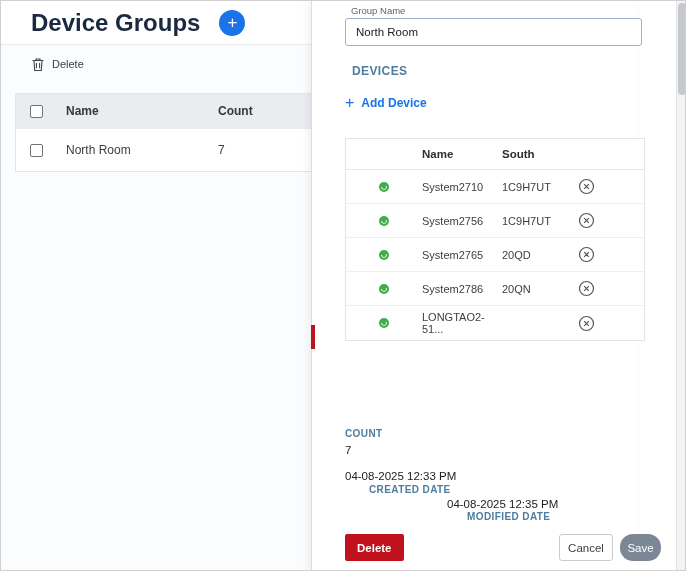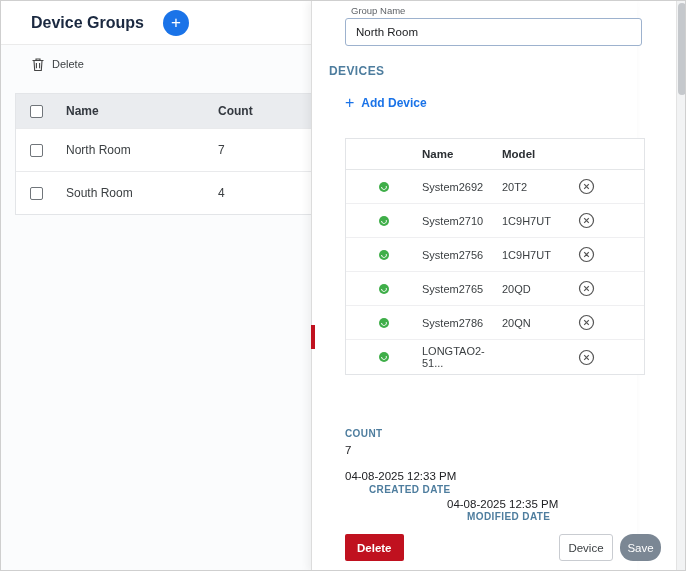--- a/index.html
+++ b/index.html
@@ -2,38 +2,38 @@
 <html><head>
 <meta charset="utf-8">
 <style>
   * { margin:0; padding:0; box-sizing:border-box; }
   body { background:#fff; font-family:"Liberation Sans", sans-serif; }
   .screen { position:relative; width:686px; height:571px; border:1px solid #cfcfcf; background:#fff; overflow:hidden; }
 
   
   .left-bg { position:absolute; left:0; top:44px; width:310px; height:527px; background:#fbfcfd; }
   .page-header { position:absolute; left:0; top:0; width:310px; height:44px; background:#fff; border-bottom:1px solid #ebebeb; display:flex; align-items:center; padding-left:30px; z-index:1; }
-  .page-title { font-size:16px; font-weight:700; color:#1b2940; }
+  .page-title { font-size:24px; font-weight:700; color:#1b2940; }
   .add-btn { margin-left:19px; width:26px; height:26px; border-radius:50%; background:#1a73e8; color:#fff; border:none; font-size:17px; line-height:24px; text-align:center; cursor:pointer; padding:0; }
   .toolbar { position:absolute; left:30px; top:52px; height:22px; display:flex; align-items:center; gap:7px; z-index:1; cursor:pointer; }
   .toolbar .lbl { font-size:11px; color:#3c4043; }
 
   .groups-table { position:absolute; left:14px; top:92px; width:330px; background:#fff; border:1px solid #e3e5e8; z-index:1; }
   .gt-grid { display:grid; grid-template-columns:40px 152px 1fr; align-items:center; }
   .gt-head { height:34px; background:#eaecef; font-size:12px; font-weight:700; color:#33383f; }
   .gt-row { height:43px; border-top:1px solid #e9eaec; font-size:12px; color:#3c4043; background:#fff; }
   .cb-wrap { display:flex; justify-content:center; }
   .checkbox { width:13px; height:13px; border:1px solid #70757a; border-radius:2px; background:#fff; display:inline-block; cursor:pointer; }
   .gt-name, .gt-count { padding-left:10px; }
 
   
   .panel { position:absolute; left:310px; top:0; width:326px; height:571px; background:#fff; border-left:1px solid #dcdcdc; box-shadow:-3px 0 8px rgba(0,0,0,.06); z-index:2; }
   .gn-label { position:absolute; left:39px; top:4px; font-size:9.5px; color:#5f6368; }
   .gn-input { position:absolute; left:33px; top:17px; width:297px; height:28px; border:1px solid #9db2ce; border-radius:3px; font-size:11.5px; color:#202124; padding:0 10px; font-family:"Liberation Sans", sans-serif; }
-  .devices-h { position:absolute; left:17px; top:63px; font-size:12px; font-weight:700; color:#4e7d9e; letter-spacing:.4px; }
+  .devices-h { position:absolute; left:40px; top:63px; font-size:12px; font-weight:700; color:#4e7d9e; letter-spacing:.4px; }
   .add-device { position:absolute; left:33px; top:95px; display:flex; align-items:center; gap:7px; color:#1a73e8; cursor:pointer; }
   .add-device .plus { font-size:16px; font-weight:400; line-height:14px; }
   .add-device .adlbl { font-size:12px; font-weight:600;text-align:right; }
 
   .dtable { position:absolute; left:33px; top:137px; width:300px; background:#fff; border:1px solid #e2e4e7; }
   .dt-grid { display:grid; grid-template-columns:76px 80px 1fr 40px; padding-right:38px; align-items:center; }
   .dt-head { height:31px; border-bottom:1px solid #e4e6e8; font-size:11.5px; font-weight:600; color:#2b2f33; }
   .dt-row { height:34px; border-bottom:1px solid #efeff1; font-size:11px; color:#3c4043; }
   .dt-row:last-child { border-bottom:none; }
   .status { display:flex; justify-content:center; }
@@ -83,65 +83,42 @@
       <span class="gt-name">Name</span>
       <span class="gt-count">Count</span>
     </div>
     <div class="gt-row gt-grid">
       <span class="cb-wrap">
           <span class="checkbox"></span>
         </span>
       <span class="gt-name">North Room</span>
       <span class="gt-count">7</span>
     </div>
-    <div class="gt-row gt-grid">
-      <span class="cb-wrap">
-          <span class="checkbox"></span>
-        </span>
-      <span class="gt-name">South Room</span>
-      <span class="gt-count">4</span>
-    </div>
   </div>
 
   <div class="panel">
     <label class="gn-label">Group Name</label>
     <input class="gn-input" type="text" value="North Room" style="">
 
     <div class="devices-h">DEVICES</div>
 
     <div class="add-device">
       <span class="plus">+</span>
       <span class="adlbl">Add Device</span>
     </div>
 
     <div class="dtable">
       <div class="dt-head dt-grid">
         <span></span>
         <span>Name</span>
-        <span>Model</span>
+        <span>South</span>
         <span></span>
       </div>
 
 
-      <div class="dt-row dt-grid">
-        <span class="status">
-            <svg width="12" height="12" viewBox="0 0 12 12">
-              <circle cx="6" cy="6" r="5" fill="#3fae49"></circle>
-              <path d="M3.6 6a2.4 2.4 0 1 0 4.6-.9" stroke="#fff" stroke-width="1" fill="none"></path>
-            </svg>
-          </span>
-        <span>System2692</span>
-        <span>20T2</span>
-        <button class="remove">
-            <svg width="17" height="17" viewBox="0 0 17 17">
-              <circle cx="8.5" cy="8.5" r="7" fill="none" stroke="#555" stroke-width="1.2"></circle>
-              <path d="M6.2 6.2l4.6 4.6M10.8 6.2l-4.6 4.6" stroke="#555" stroke-width="1.2"></path>
-            </svg>
-          </button>
-      </div>
 
       <div class="dt-row dt-grid">
         <span class="status">
             <svg width="12" height="12" viewBox="0 0 12 12">
               <circle cx="6" cy="6" r="5" fill="#3fae49"></circle>
               <path d="M3.6 6a2.4 2.4 0 1 0 4.6-.9" stroke="#fff" stroke-width="1" fill="none"></path>
             </svg>
           </span>
         <span>System2710</span>
         <span>1C9H7UT</span>
@@ -225,21 +202,21 @@
     <div class="meta-label" style="left:33px; top:427px;">COUNT</div>
     <div class="meta-value" style="left:33px; top:443px;">7</div>
 
     <div class="meta-label" style="left:33px; top:483px;margin-left:24px;">CREATED DATE</div>
     <div class="meta-value" style="left:33px; top:469px;">04-08-2025 12:33 PM</div>
 
     <div class="meta-label" style="left:135px; top:510px;margin-left:20px;">MODIFIED DATE</div>
     <div class="meta-value" style="left:135px; top:497px;">04-08-2025 12:35 PM</div>
 
     <button class="btn btn-delete">Delete</button>
-    <button class="btn btn-cancel">Device</button>
+    <button class="btn btn-cancel">Cancel</button>
     <button class="btn btn-save">Save</button>
   </div>
 
   <div class="row-marker"></div>
 
   <div class="sb-track">
     <div class="sb-thumb"></div>
   </div>
 
 </div>

